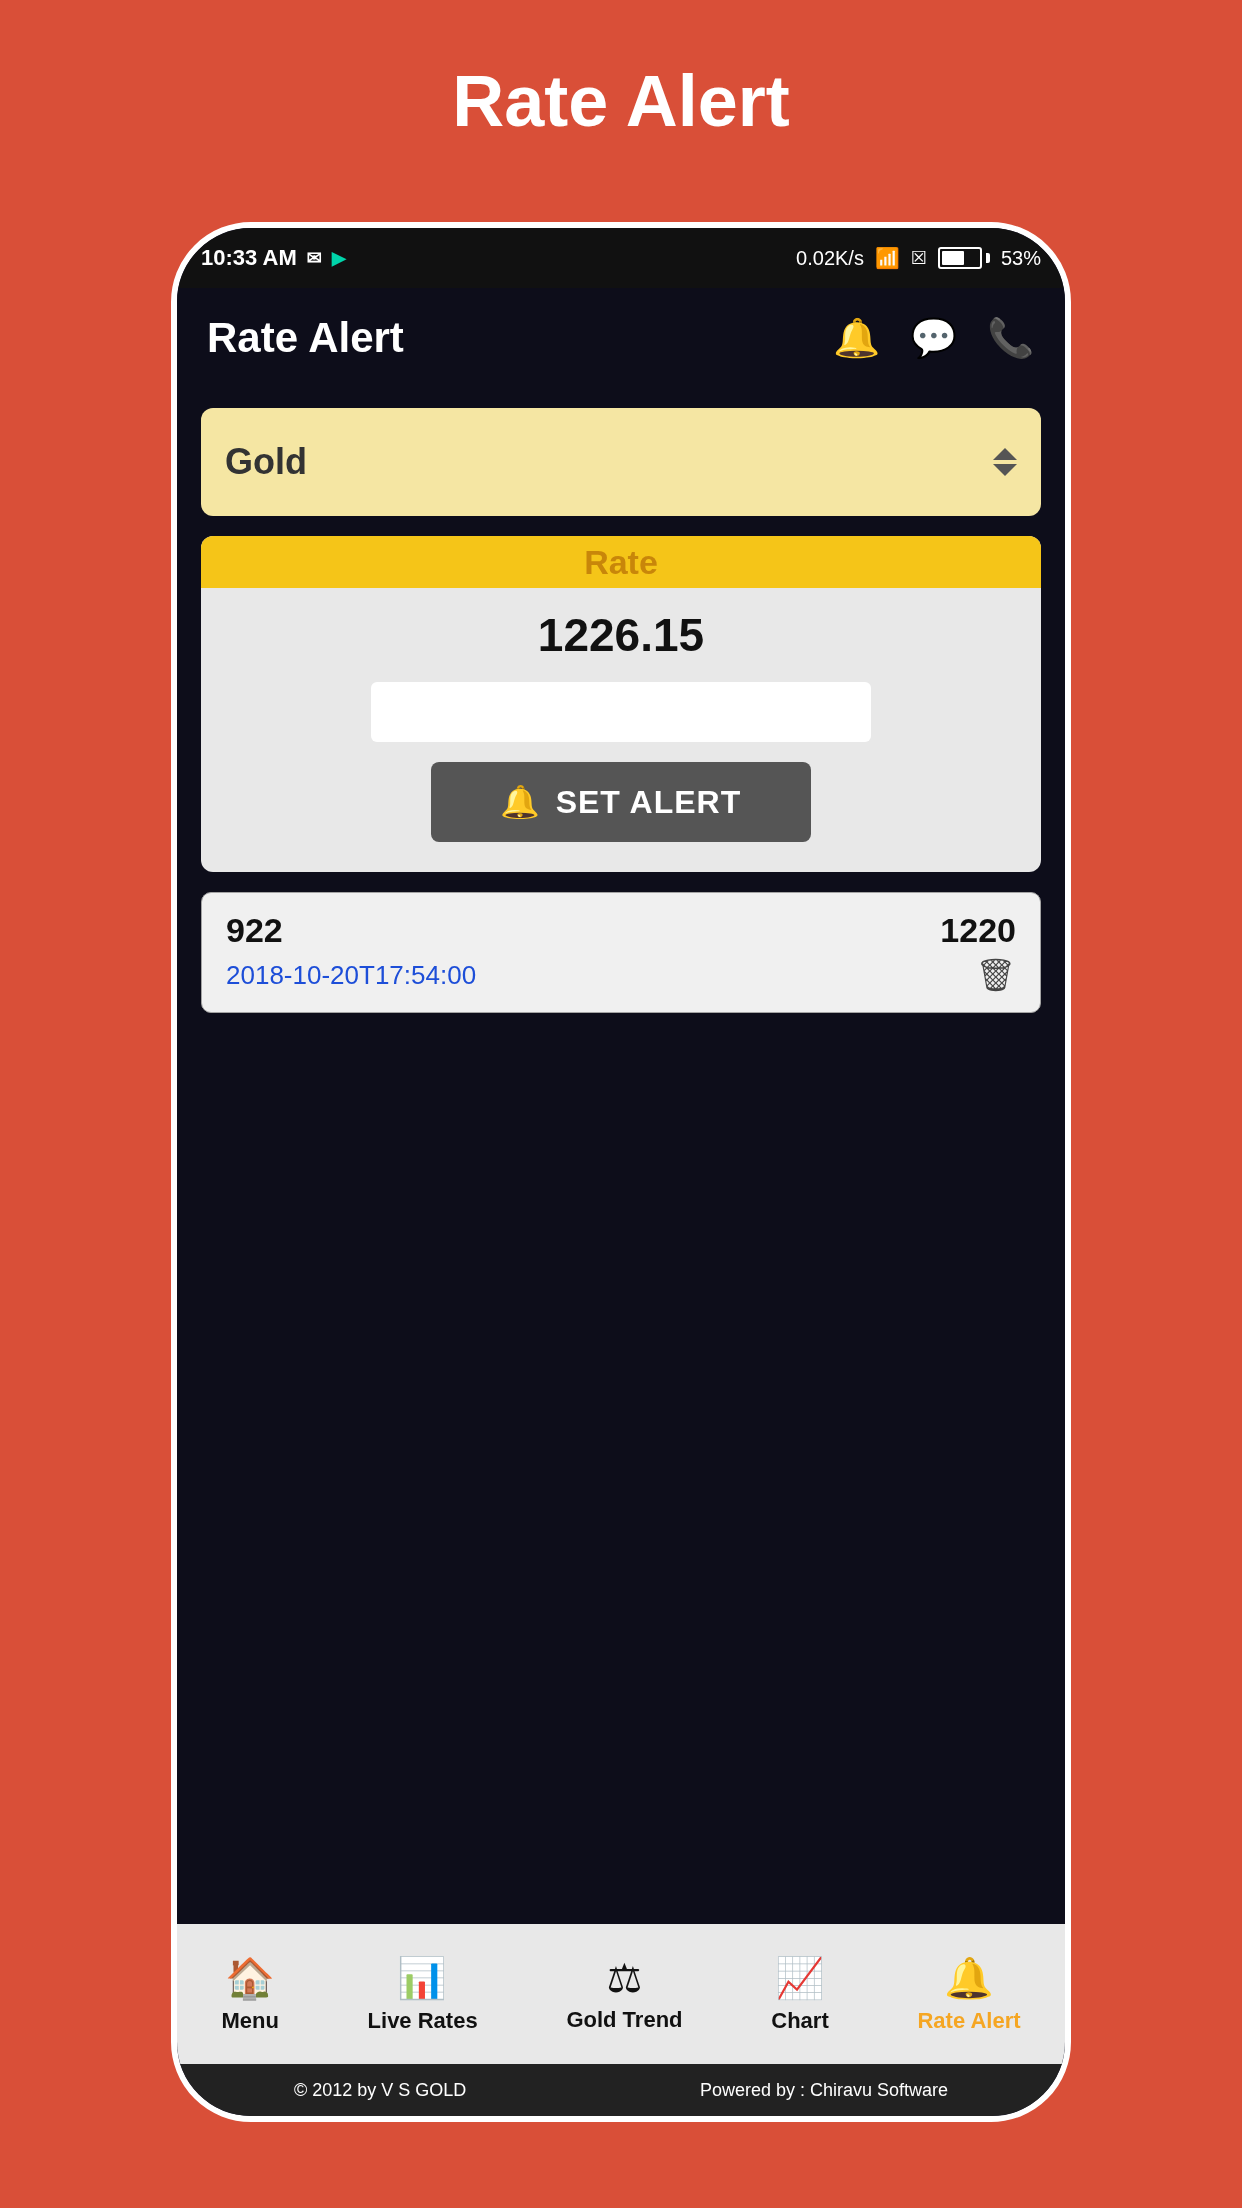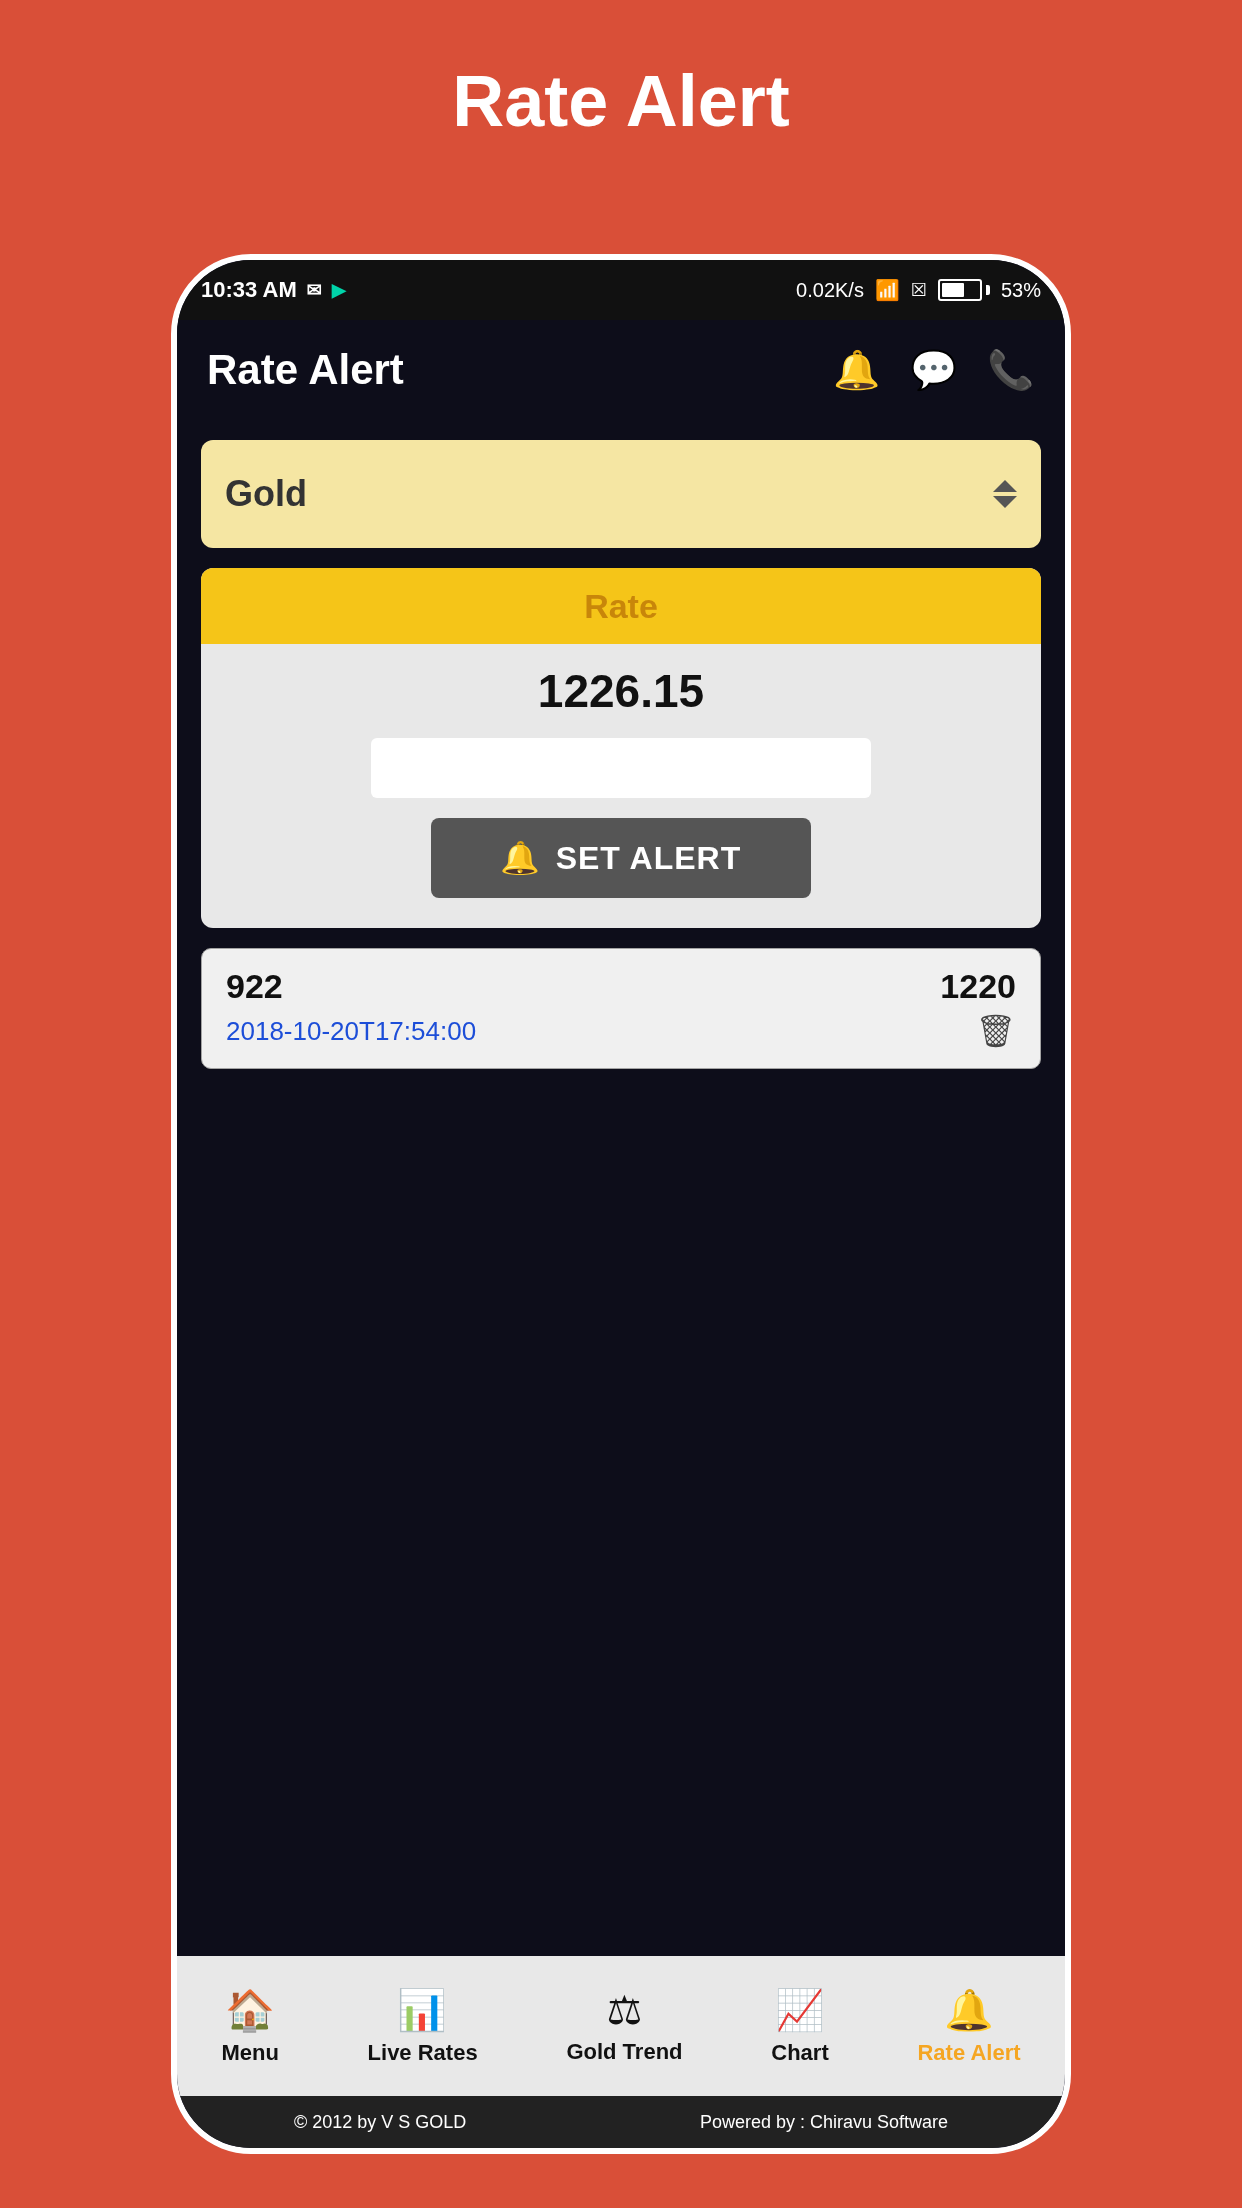--- a/index.html
+++ b/index.html
@@ -27,21 +27,20 @@
     .phone-frame {
       width: 900px;
       height: 1900px;
       background: #1a1a2e;
       border-radius: 80px;
       border: 6px solid white;
       overflow: hidden;
       display: flex;
       flex-direction: column;
       position: relative;
-      margin-top: 32px;
     }
 
     
     .status-bar {
       background: #111;
       height: 60px;
       display: flex;
       align-items: center;
       justify-content: space-between;
       padding: 0 24px;
@@ -177,21 +176,21 @@
 
     
     .rate-card {
       background: #e8e8e8;
       border-radius: 12px;
       overflow: hidden;
     }
 
     .rate-header {
       background: #f5c518;
-      height: 76px;
+      height: 52px;
       display: flex;
       align-items: center;
       justify-content: center;
     }
 
     .rate-header-text {
       font-size: 34px;
       font-weight: bold;
       color: #c8860a;
     }

